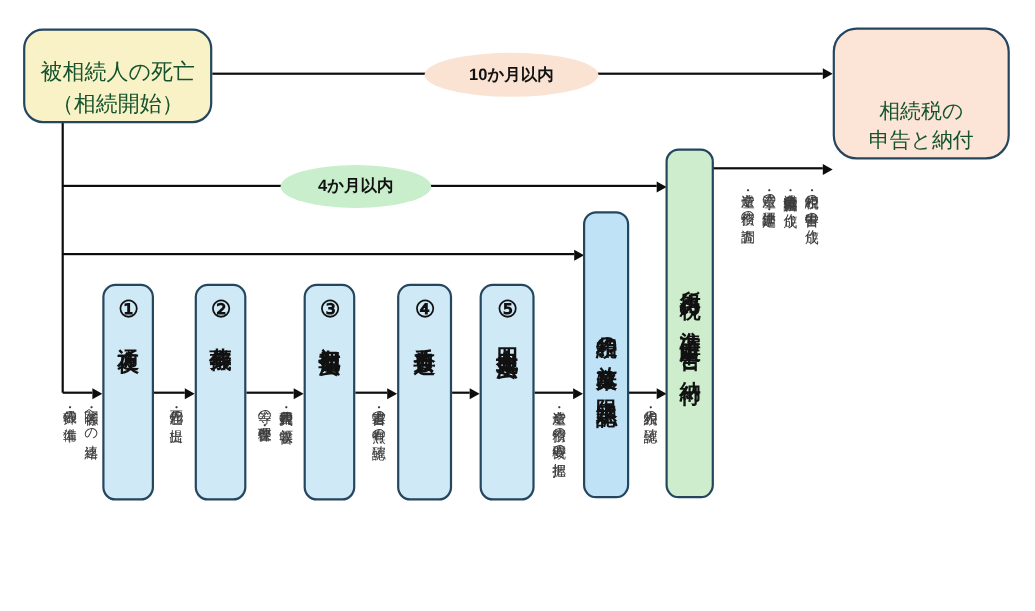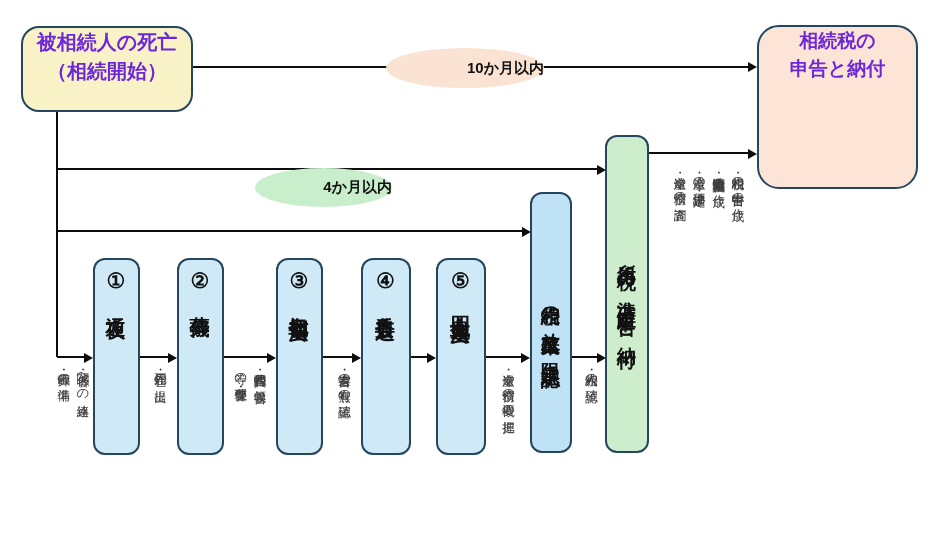--- a/index.html
+++ b/index.html
@@ -7,26 +7,26 @@
     position:relative;width:941px;height:555px;background:#ffffff;overflow:hidden;
     font-family:"Liberation Sans",sans-serif;
   }
   
   .hl{position:absolute;height:2px;background:var(--line,#0d0d0d);}
   .vl{position:absolute;width:2px;background:var(--line,#0d0d0d);}
   .ah{position:absolute;width:0;height:0;
       border-top:5px solid transparent;border-bottom:5px solid transparent;
       border-left:9px solid var(--line,#0d0d0d);}
   
-  .oval{position:absolute;border-radius:50%;display:flex;align-items:center;justify-content:flex-end;
+  .oval{position:absolute;border-radius:50%;display:flex;align-items:center;justify-content:center;
         font-weight:700;font-size:15px;color:#111;z-index:3;}
   
   .bignode{position:absolute;box-sizing:border-box;border:2.5px solid var(--border,#24465f);
-        display:flex;align-items:flex-start;justify-content:center;text-align:center;
-        font-weight:700;color:#6d28d9;z-index:2;}
+        display:flex;align-items:flex-end;justify-content:center;text-align:center;
+        font-weight:400;color:#14532d;z-index:2;}
   .prelines{white-space:pre-line;line-height:1.45;}
   
   .vbox{position:absolute;box-sizing:border-box;border:2px solid var(--border,#24465f);
         border-radius:12px;display:flex;justify-content:center;z-index:2;}
   .vlabel{writing-mode:vertical-rl;text-orientation:upright;font-weight:700;color:#111;
         line-height:1;}
   .step-num{font-size:21px;margin-bottom:7px;}
   .step-chars{font-size:20px;letter-spacing:2px;}
   
   .note{position:absolute;writing-mode:vertical-rl;text-orientation:upright;white-space:pre-line;
@@ -69,29 +69,29 @@
 
   <div class="hl" style="left:571px;top:356px;width:26px"></div>
   <div class="ah" style="left:597px;top:353px"></div>
 
   <div class="hl" style="left:648px;top:152px;width:100px"></div>
   <div class="ah" style="left:748px;top:149px"></div>
 
   <div class="oval" style="left:386px;top:48px;width:158px;height:40px;background:var(--oval-10m,#fae3d3)">
     <span>10か月以内</span>
   </div>
-  <div class="oval" style="left:255px;top:168px;width:137px;height:39px;background:var(--oval-4m,#c8eecb)">
+  <div class="oval" style="left:255px;top:150px;width:137px;height:39px;background:var(--oval-4m,#c8eecb)">
     <span>4か月以内</span>
   </div>
 
   <div class="bignode" style="left:21px;top:26px;width:172px;height:86px;border-radius:18px;background:var(--start-fill,#f9f2c7);font-size:20px">
     <span class="prelines">被相続人の死亡
 （相続開始）</span>
   </div>
-  <div class="bignode" style="left:757px;top:25px;width:161px;height:164px;border-radius:22px;background:var(--result-fill,#fce5d6);font-size:19px">
+  <div class="bignode" style="left:757px;top:25px;width:161px;height:120px;border-radius:22px;background:var(--result-fill,#fce5d6);font-size:19px">
     <span class="prelines">相続税の
 申告と納付</span>
   </div>
 
   <div class="vbox" style="left:93px;top:258px;width:47px;height:197px;background:var(--step-fill,#cfe9f7);padding-top:9px">
     <div class="vlabel"><span class="step-num">①</span><span class="step-chars">通夜</span></div>
   </div>
   <div class="vbox" style="left:177px;top:258px;width:47px;height:197px;background:var(--step-fill,#cfe9f7);padding-top:9px">
     <div class="vlabel"><span class="step-num">②</span><span class="step-chars">葬儀</span></div>
   </div>

